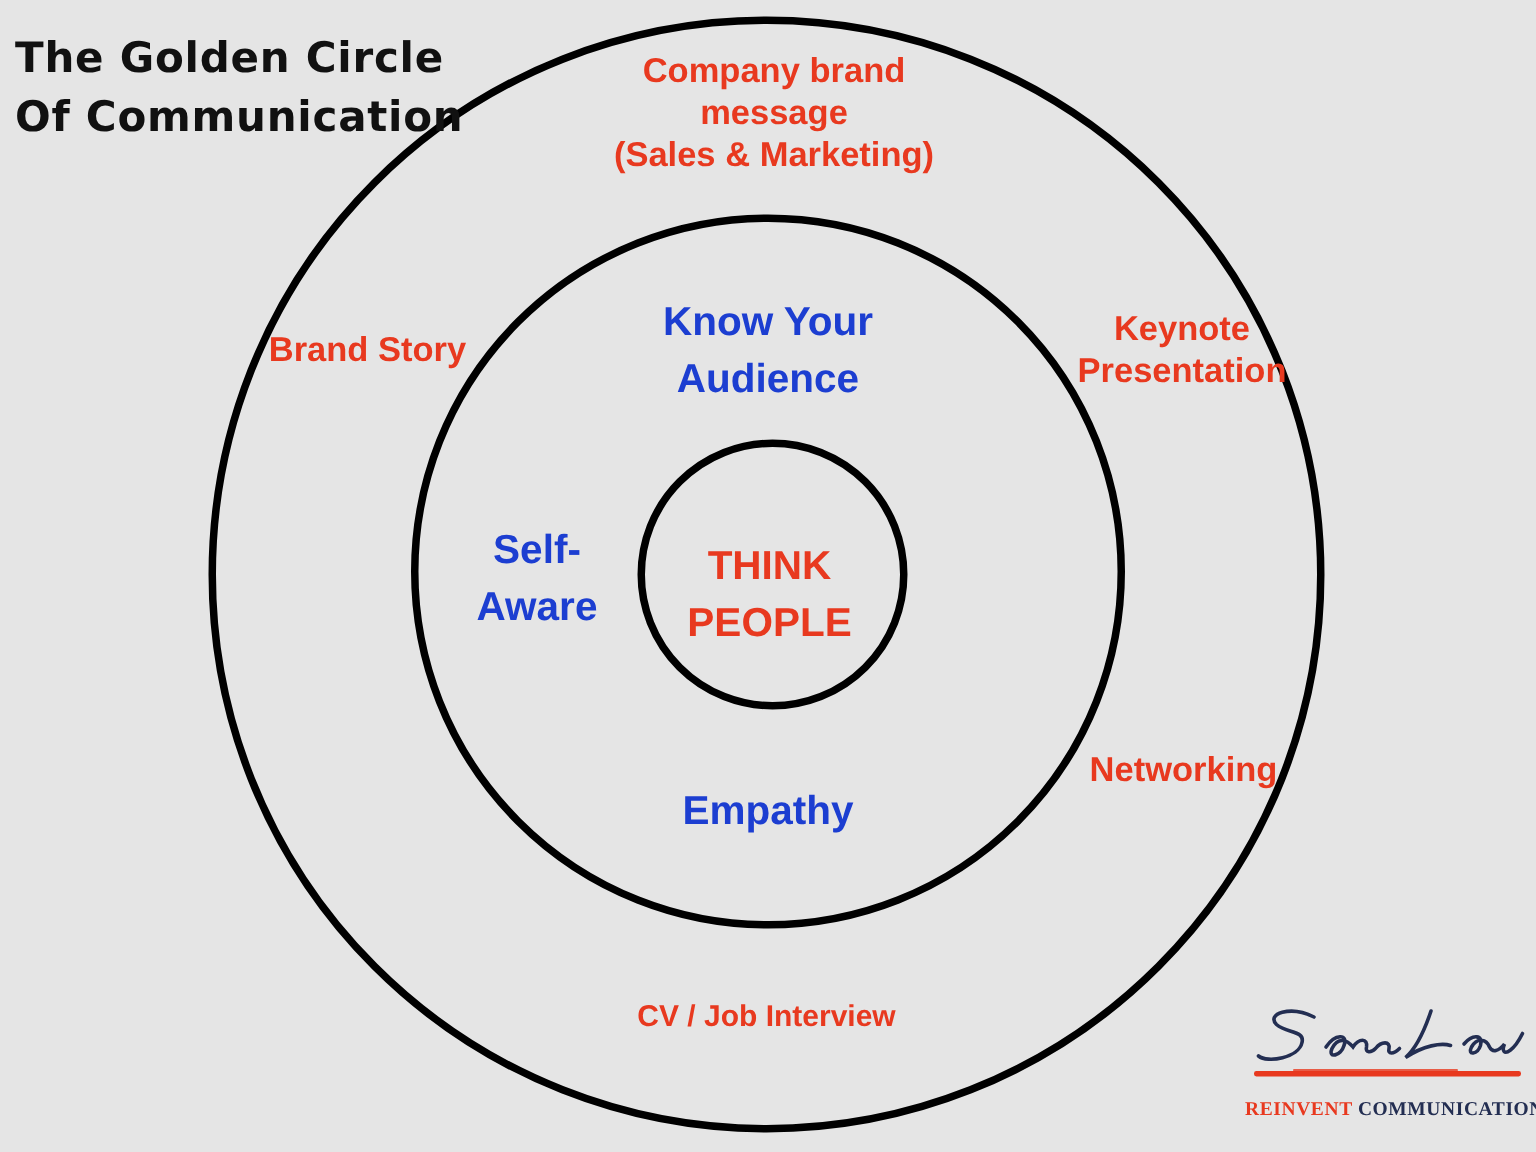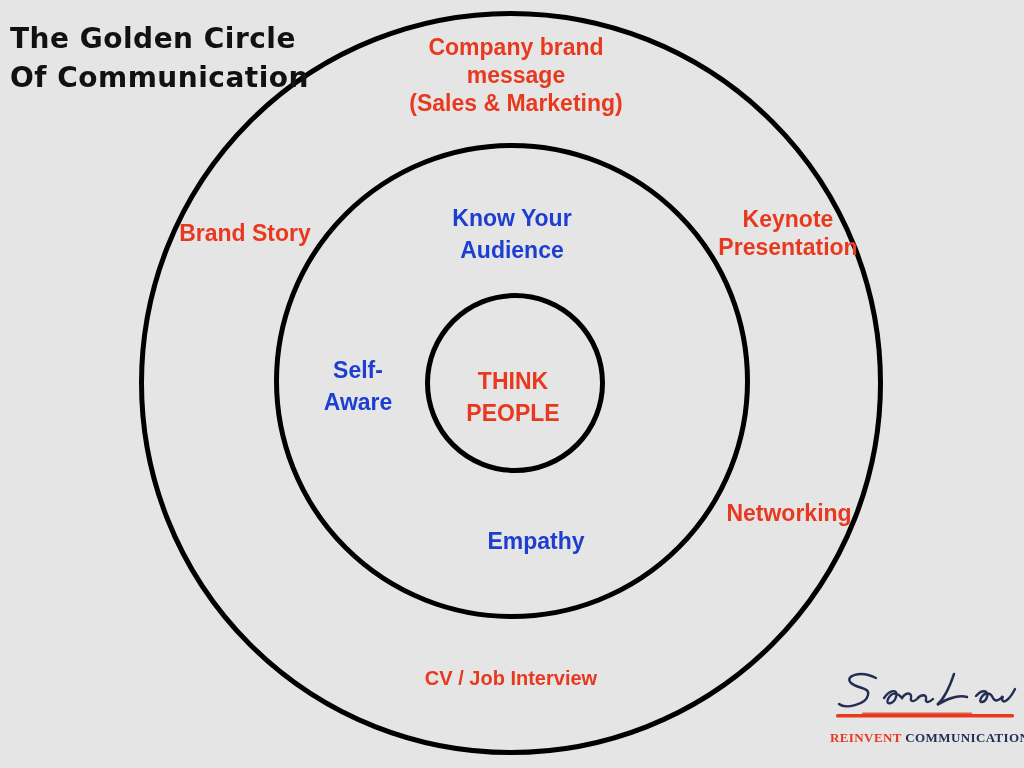--- a/index.html
+++ b/index.html
@@ -14,21 +14,21 @@
     background:transparent;
   }
   .lbl {
     position:absolute; transform:translate(-50%,-50%);
     text-align:center; white-space:pre-line; font-weight:bold;
     line-height:1.22;
   }
   .red  { color:var(--red); }
   .blue { color:var(--blue); }
   .small { font-size:23px; }
-  .big   { font-size:23px; line-height:1.4; }
+  .big   { font-size:27px; line-height:1.4; }
   .title {
     position:absolute; left:10px; top:20px;
     font-family:"DejaVu Sans", sans-serif; font-weight:bold;
     font-size:28px; line-height:1.38; color:var(--ink);
     letter-spacing:0.5px; white-space:pre-line;
   }
   .sig-block {
     position:absolute; left:830px; top:666px; width:190px;
     text-align:center;
   }
@@ -58,21 +58,21 @@
   <div class="lbl red small" style="left:245px; top:233px;">Brand Story</div>
   <div class="lbl red small" style="left:788px; top:233px;">Keynote
 Presentation</div>
   <div class="lbl red small" style="left:789px; top:513px;">Networking</div>
   <div class="lbl red small" style="left:511px; top:678px; font-size:20px;text-align:center;">CV / Job Interview</div>
 
   <div class="lbl blue big" style="left:512px; top:234px;">Know Your
 Audience</div>
   <div class="lbl blue big" style="left:358px; top:386px;">Self-
 Aware</div>
-  <div class="lbl blue big" style="left:536px; top:541px;">Empathy</div>
+  <div class="lbl blue big" style="left:512px; top:541px;">Empathy</div>
 
   <div class="lbl red big" style="left:513px; top:386px;margin-top:11px;">THINK
 PEOPLE</div>
 
   <div class="sig-block">
     <svg width="186" height="58" viewBox="0 0 186 58">
 
       <path d="M 44 12 C 28 4 12 10 19 17 C 26 23 38 21 36 29 C 34 39 13 43 7 38" style="fill:none; stroke:var(--navy); stroke-width:2.4; stroke-linecap:round;"></path>
       <path d="M 52 32 C 58 23 67 23 64 31 C 62 38 53 40 56 33 C 60 25 66 27 70 32
                C 74 26 80 26 79 32 C 78 36 82 36 85 33 C 89 28 95 28 94 33 C 93 37 97 37 101 33" style="fill:none; stroke:var(--navy); stroke-width:2.4; stroke-linecap:round;"></path>

